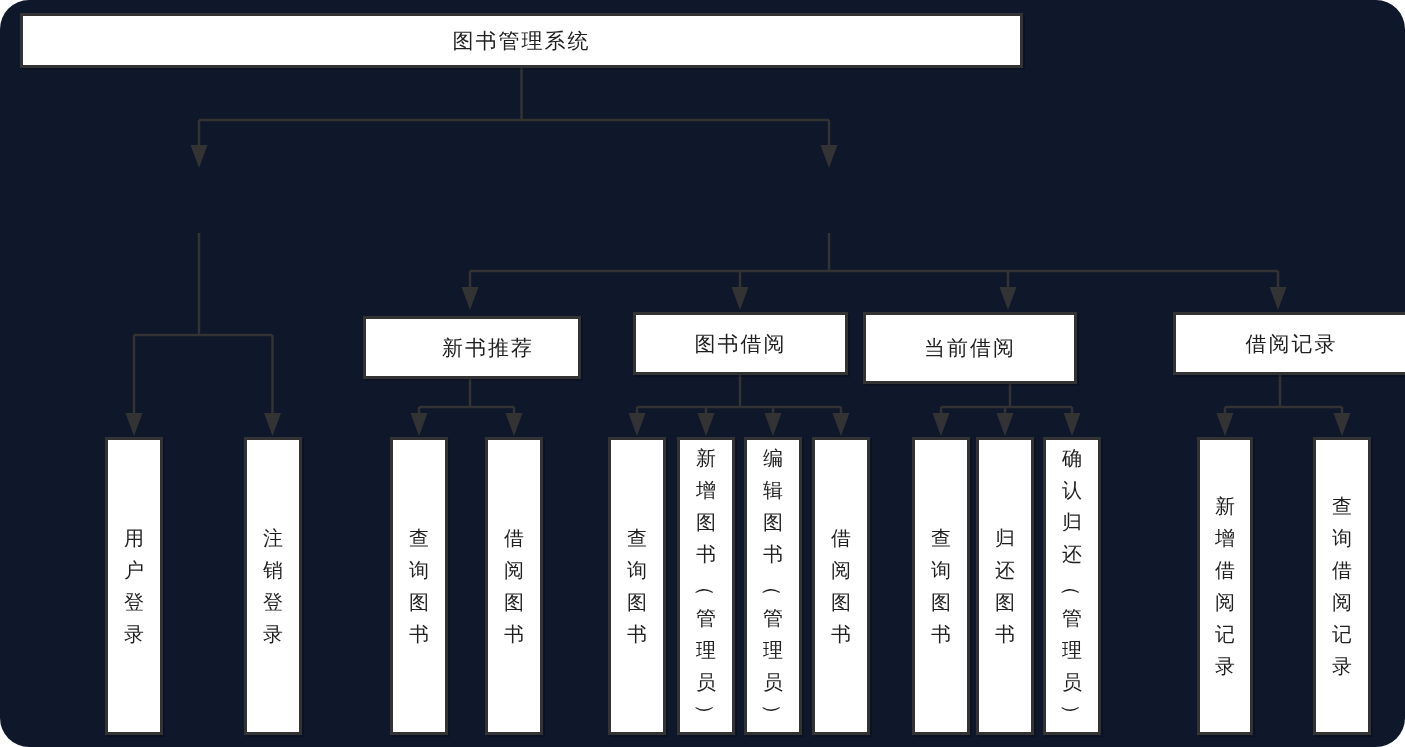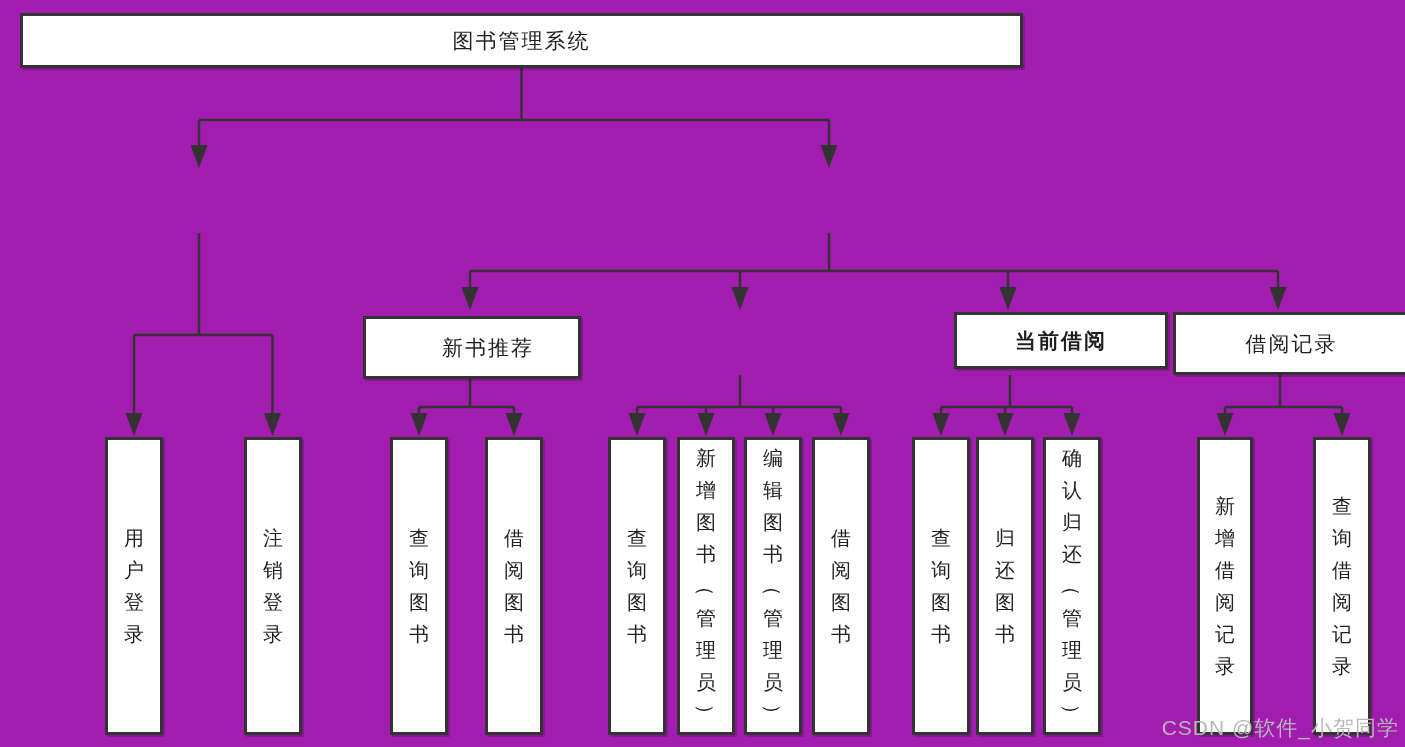--- a/index.html
+++ b/index.html
@@ -1,17 +1,17 @@
 <!DOCTYPE html>
 <html><head>
 <meta charset="utf-8">
 <style>
   html,body{margin:0;padding:0;background:#ffffff;}
   body{font-family:"Liberation Sans","DejaVu Sans",sans-serif;}
-  #canvas{position:relative;width:1405px;height:747px;background:#a21caf;overflow:hidden;}
+  #canvas{position:relative;width:1405px;height:747px;background:#0f172a;overflow:hidden;border-radius:29px;}
   #wires{position:absolute;left:0;top:0;width:1405px;height:747px;}
   .node{
     position:absolute;
     background:#ffffff;
     border:3px solid #333333;
     box-shadow:2px 2px 0 rgba(0,0,0,0.18);
     display:flex;align-items:center;justify-content:center;
     color:#1f1f1f;
     box-sizing:border-box;
     z-index:2;
@@ -20,21 +20,21 @@
   .vbox{flex-direction:column;}
   .vtext{display:flex;flex-direction:column;align-items:center;justify-content:center;font-size:20px;}
   .vchar{height:32px;line-height:32px;text-align:center;}
   .vchar.rot{transform:rotate(90deg);}
   
   #n-root{left:20px;top:13px;width:1003px;height:55px;}
   #n-user-login{left:82px;top:169px;width:235px;height:64px;}
   #n-book-mgmt{left:712px;top:169px;width:235px;height:64px;}
   #n-new-book{left:363px;top:316px;width:218px;height:63px;padding-left:32px;}
   #n-book-borrow{left:633px;top:312px;width:215px;height:63px;}
-  #n-cur-borrow{left:954px;top:312px;width:214px;height:57px;font-weight:bold;}
+  #n-cur-borrow{left:863px;top:312px;width:214px;height:72px;}
   #n-borrow-rec{left:1173px;top:312px;width:237px;height:63px;text-align:right;}
   .leaf{top:437px;height:298px;width:58px;}
   #lf-user-login{left:105px;}
   #lf-logout{left:244px;}
   #lf-nbr-query{left:390px;}
   #lf-nbr-borrow{left:485px;}
   #lf-bb-query{left:608px;}
   #lf-bb-add{left:677px;}
   #lf-bb-edit{left:744px;}
   #lf-bb-borrow{left:812px;}
@@ -110,20 +110,23 @@
     </svg>
 
   <div class="node" id="n-root">
     <span class="hlabel">图书管理系统</span>
   </div>
 
 
   <div class="node" id="n-new-book">
     <span class="hlabel">新书推荐</span>
   </div>
+  <div class="node" id="n-book-borrow">
+    <span class="hlabel">图书借阅</span>
+  </div>
   <div class="node" id="n-cur-borrow">
     <span class="hlabel">当前借阅</span>
   </div>
   <div class="node" id="n-borrow-rec">
     <span class="hlabel">借阅记录</span>
   </div>
 
   <div class="node leaf vbox" id="lf-user-login">
     <div class="vtext">
         <div class="vchar">用</div>
@@ -245,14 +248,13 @@
     <div class="vtext">
         <div class="vchar">查</div>
         <div class="vchar">询</div>
         <div class="vchar">借</div>
         <div class="vchar">阅</div>
         <div class="vchar">记</div>
         <div class="vchar">录</div>
       </div>
   </div>
 
-  <div id="watermark">CSDN @软件_小贺同学</div>
 </div>
 
 </body></html>

